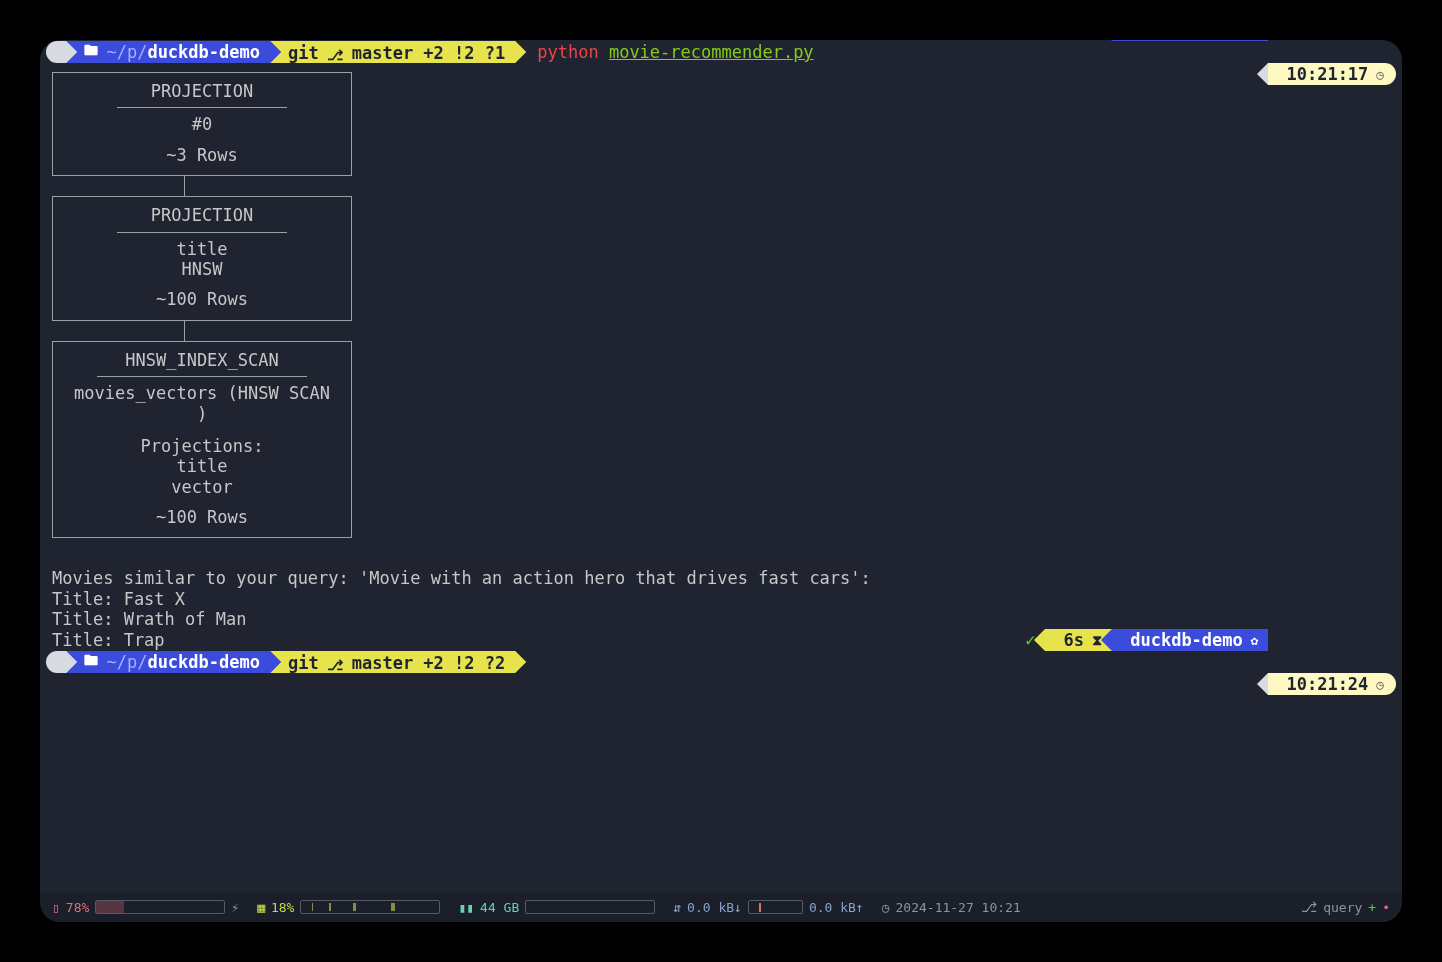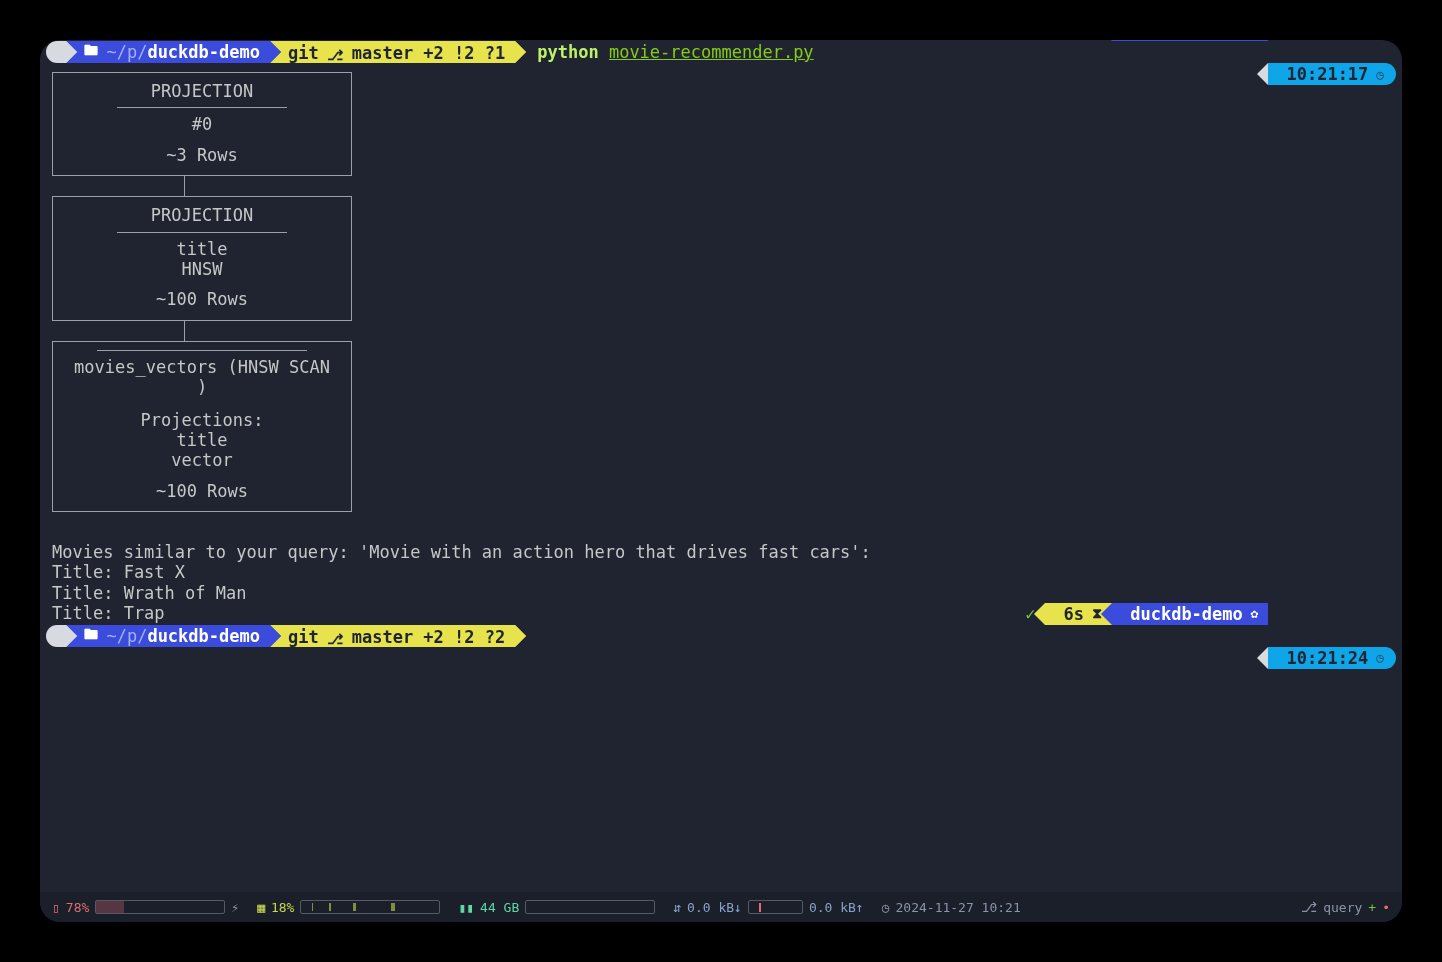--- a/index.html
+++ b/index.html
@@ -71,21 +71,21 @@
 .seg.path:after { border-left: 11px solid #3b4bdb; }
 .path .dim { color: #9fb0ff; font-weight: 500; }
 
 .seg.git { background: #e6e34c; color: #1f2430; align-items: flex-end; }
 .seg.git:before { border-left: 11px solid #3b4bdb; }
 .seg.git:after { border-left: 11px solid #e6e34c; }
 
 .seg.cmd { background: transparent; color: #c5c8c6; font-weight: 400; padding-left: 22px; }
 .seg.cmd:before { border-left: 11px solid #e6e34c; }
 .seg.cmd:after { display: none; }
-.cmd .py { color: #bef264; font-weight: 700; }
+.cmd .py { color: #ef4444; font-weight: 400; }
 .cmd .arg { color: #84cc16; text-decoration: underline; }
 
 
 .rprompt {
   display: inline-flex;
   margin-left: auto;
   padding-right: 6px;
 }
 .rseg {
   display: inline-flex;
@@ -103,21 +103,21 @@
   border-top: 11px solid transparent;
   border-bottom: 11px solid transparent;
   z-index: 2;
 }
 .rseg.status { background: #1f2430; color: #6cc644; }
 .rseg.status:before { border-right: 11px solid #1f2430; }
 .rseg.dur { background: #e6e34c; color: #1f2430; font-weight: 700; }
 .rseg.dur:before { border-right: 11px solid #e6e34c; }
 .rseg.env { background: #3b4bdb; color: #fff; font-weight: 700; }
 .rseg.env:before { border-right: 11px solid #3b4bdb; }
-.rseg.time { background: #0ea5e9; color: #1f2430; font-weight: 700; border-radius: 0 11px 11px 0; padding-right: 12px; margin-top: 44px; }
+.rseg.time { background: #fef9c3; color: #1f2430; font-weight: 700; border-radius: 0 11px 11px 0; padding-right: 12px; margin-top: 44px; }
 .rseg.time:before { border-right: 11px solid #d7dae0; }
 
 
 .plan { padding: 8px 0 0 12px; font-size: 17px; line-height: 1.2; }
 .box {
   border: 1px solid #9aa0aa;
   width: 300px;
   text-align: center;
   padding: 8px 4px 10px;
   color: #c5c8c6;
@@ -252,20 +252,21 @@
       <div class="connector"></div>
       <div class="box">
         <div class="title">PROJECTION</div>
         <hr>
         <div>title</div>
         <div>HNSW</div>
         <div class="rows">~100 Rows</div>
       </div>
       <div class="connector"></div>
       <div class="box box3">
+        <div class="title">HNSW_INDEX_SCAN</div>
         <hr>
         <div>movies_vectors (HNSW SCAN</div>
         <div>)</div>
         <div style="height:12px"></div>
         <div>Projections:</div>
         <div>title</div>
         <div>vector</div>
         <div class="rows">~100 Rows</div>
       </div>
     </div>

